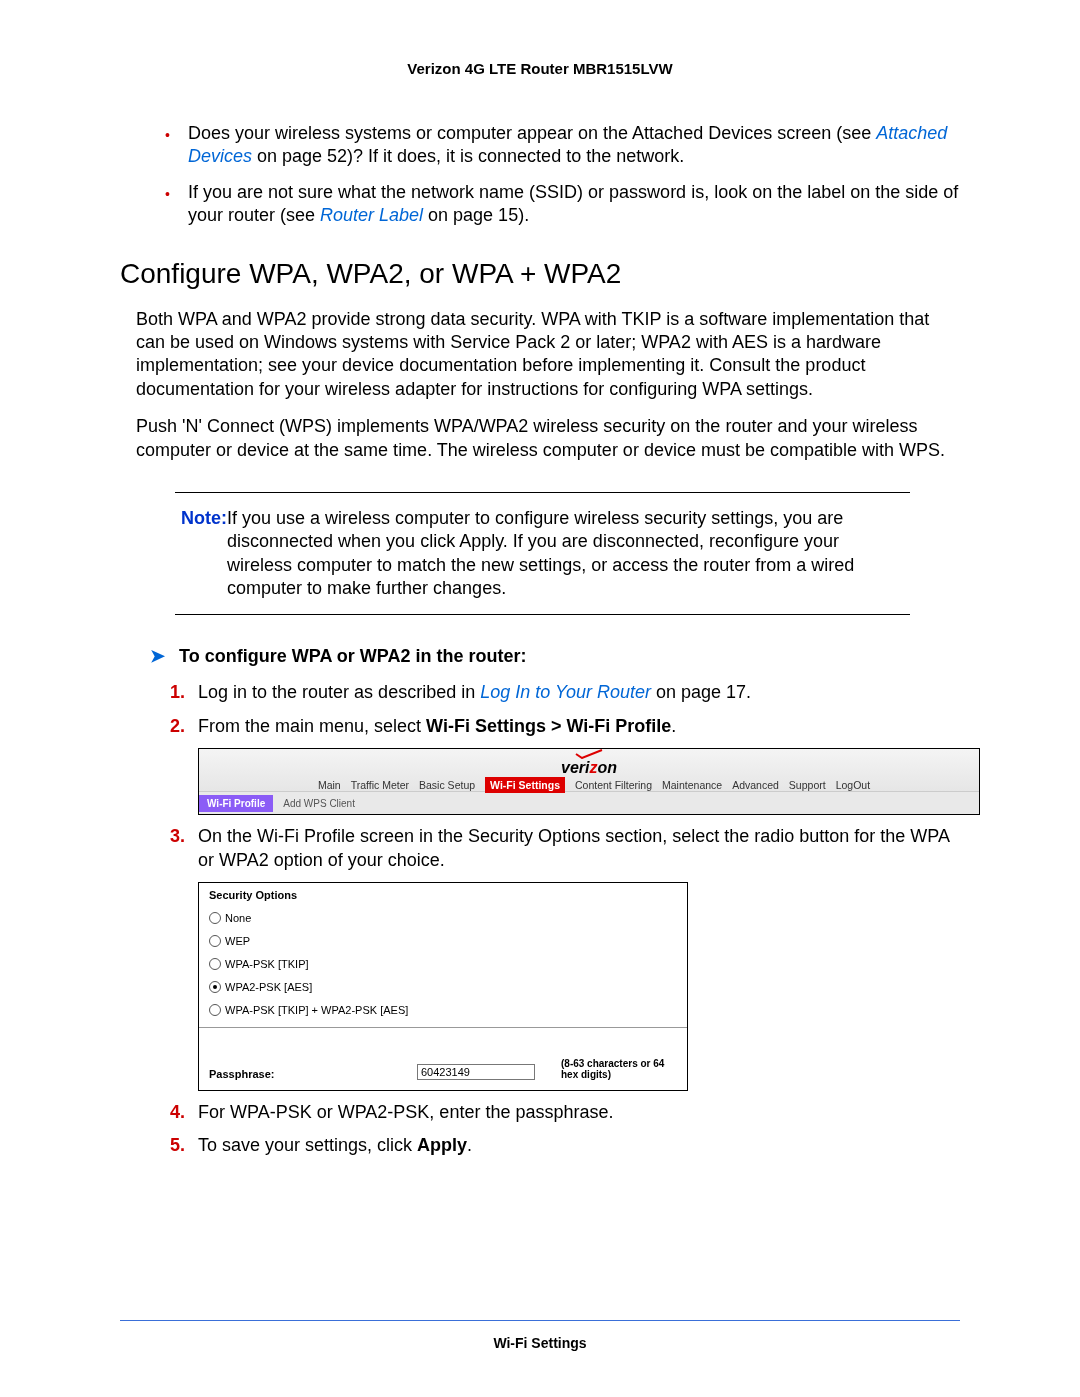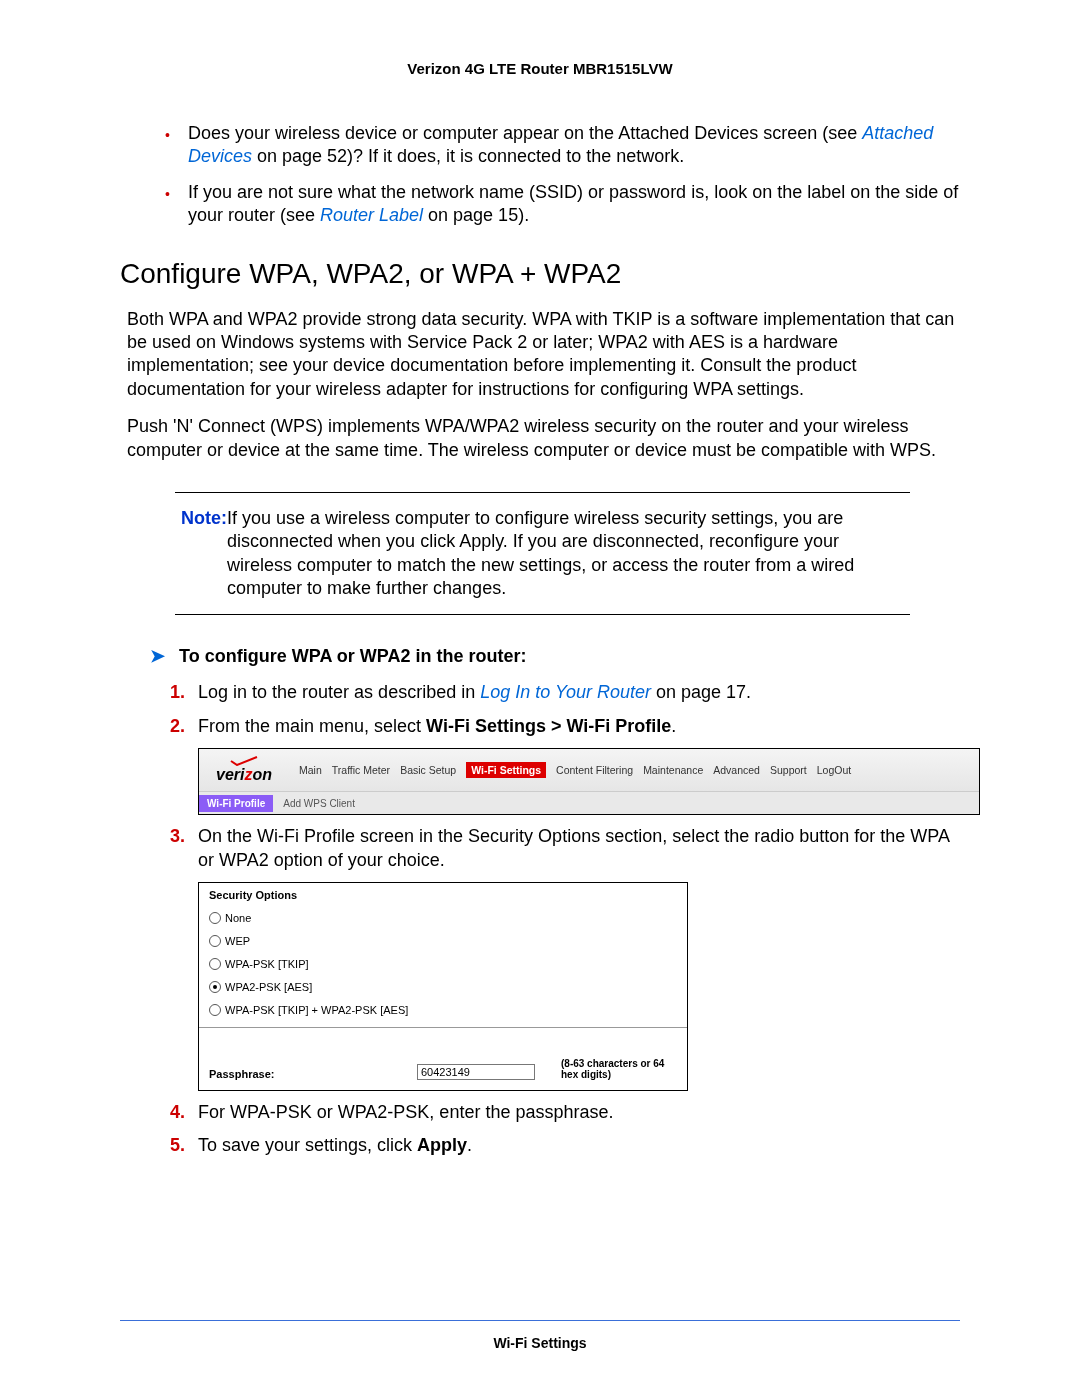--- a/index.html
+++ b/index.html
@@ -3,36 +3,36 @@
 <meta charset="utf-8">
 <style>
   html,body{margin:0;padding:0;background:#fff;font-family:Arial,Helvetica,sans-serif;color:#000;}
   .page{width:1080px;height:1397px;position:relative;box-sizing:border-box;padding:60px 120px 0 120px;}
   .hdr{text-align:center;font-weight:bold;font-size:15px;margin-bottom:45px;}
   .bul{display:flex;margin:4px 0 12px 45px;font-size:18px;line-height:1.3;}
   .bul .dot{color:#c00;font-size:14px;margin-right:18px;margin-top:4px;}
   .bul .txt{flex:1;}
   .lk{color:#0066d6;font-style:italic;}
   h2{font-family:"Helvetica Neue",Arial,sans-serif;font-weight:400;font-size:28px;margin:30px 0 18px 0;}
-  .para{font-size:18px;line-height:1.3;margin:0 0 14px 7px;}
+  .para{font-size:18px;line-height:1.3;margin:0 0 14px 16px;}
   .notebox{margin:30px 50px 30px 55px;}
   .notebox hr{border:none;border-top:1px solid #000;margin:0;}
   .notebox .nb{display:flex;padding:14px 10px 14px 6px;font-size:18px;line-height:1.3;}
   .notebox .nlabel{color:#0033cc;font-weight:bold;white-space:nowrap;}
   .proc{display:flex;align-items:center;font-weight:bold;font-size:18px;margin:12px 0 14px 30px;}
   .proc .arrow{color:#0066d6;margin-right:14px;font-size:18px;}
   ol.steps{list-style:none;padding:0;margin:0 0 0 50px;}
   ol.steps>li{display:flex;font-size:18px;line-height:1.3;margin-bottom:10px;}
   ol.steps>li .num{color:#c00;font-weight:bold;min-width:28px;}
   ol.steps>li .stx{flex:1;}
   .b{font-weight:bold;}
 
   
   .embed1{border:1px solid #000;margin:6px 0 10px 78px;width:780px;background:#eee;font-size:11px;}
-  .embed1 .row1{display:flex;align-items:center;height:42px;background:linear-gradient(#f4f4f4,#e6e6e6);}
+  .embed1 .row1{display:flex;align-items:center;height:42px;background:linear-gradient(#f4f4f4,#e6e6e6);flex-direction:column;}
   .logo{width:90px;text-align:center;}
   .logo .vz{font-weight:bold;font-style:italic;font-size:16px;color:#000;}
   .logo .red{color:#d00;}
   .logo .chk{height:10px;}
   .logo .chk svg{display:block;margin:0 auto;}
   .tabs{display:flex;gap:10px;align-items:center;flex:1;padding-left:10px;color:#333;}
   .tabs span{font-size:10.5px;}
   .tabs .active{background:#d00;color:#fff;padding:2px 5px;font-weight:bold;}
   .embed1 .row2{display:flex;align-items:center;height:22px;background:#e9e9e9;border-top:1px solid #ccc;}
   .row2 .sub{font-size:10px;padding:0 10px;color:#555;}
@@ -58,21 +58,21 @@
 </head>
 <body>
 
 <div class="page">
 
   <div class="hdr">Verizon 4G LTE Router MBR1515LVW</div>
 
   <div class="bul">
     <span class="dot">•</span>
     <span class="txt">
-      <span>Does your wireless device or computer appear on the Attached Devices screen (see </span><span class="lk">Attached Devices</span><span> on page 52)? If it does, it is connected to the network.</span>
+      <span>Does your wireless systems or computer appear on the Attached Devices screen (see </span><span class="lk">Attached Devices</span><span> on page 52)? If it does, it is connected to the network.</span>
     </span>
   </div>
 
   <div class="bul">
     <span class="dot">•</span>
     <span class="txt">
       <span>If you are not sure what the network name (SSID) or password is, look on the label on the side of your router (see </span><span class="lk">Router Label</span><span> on page 15).</span>
     </span>
   </div>
 

